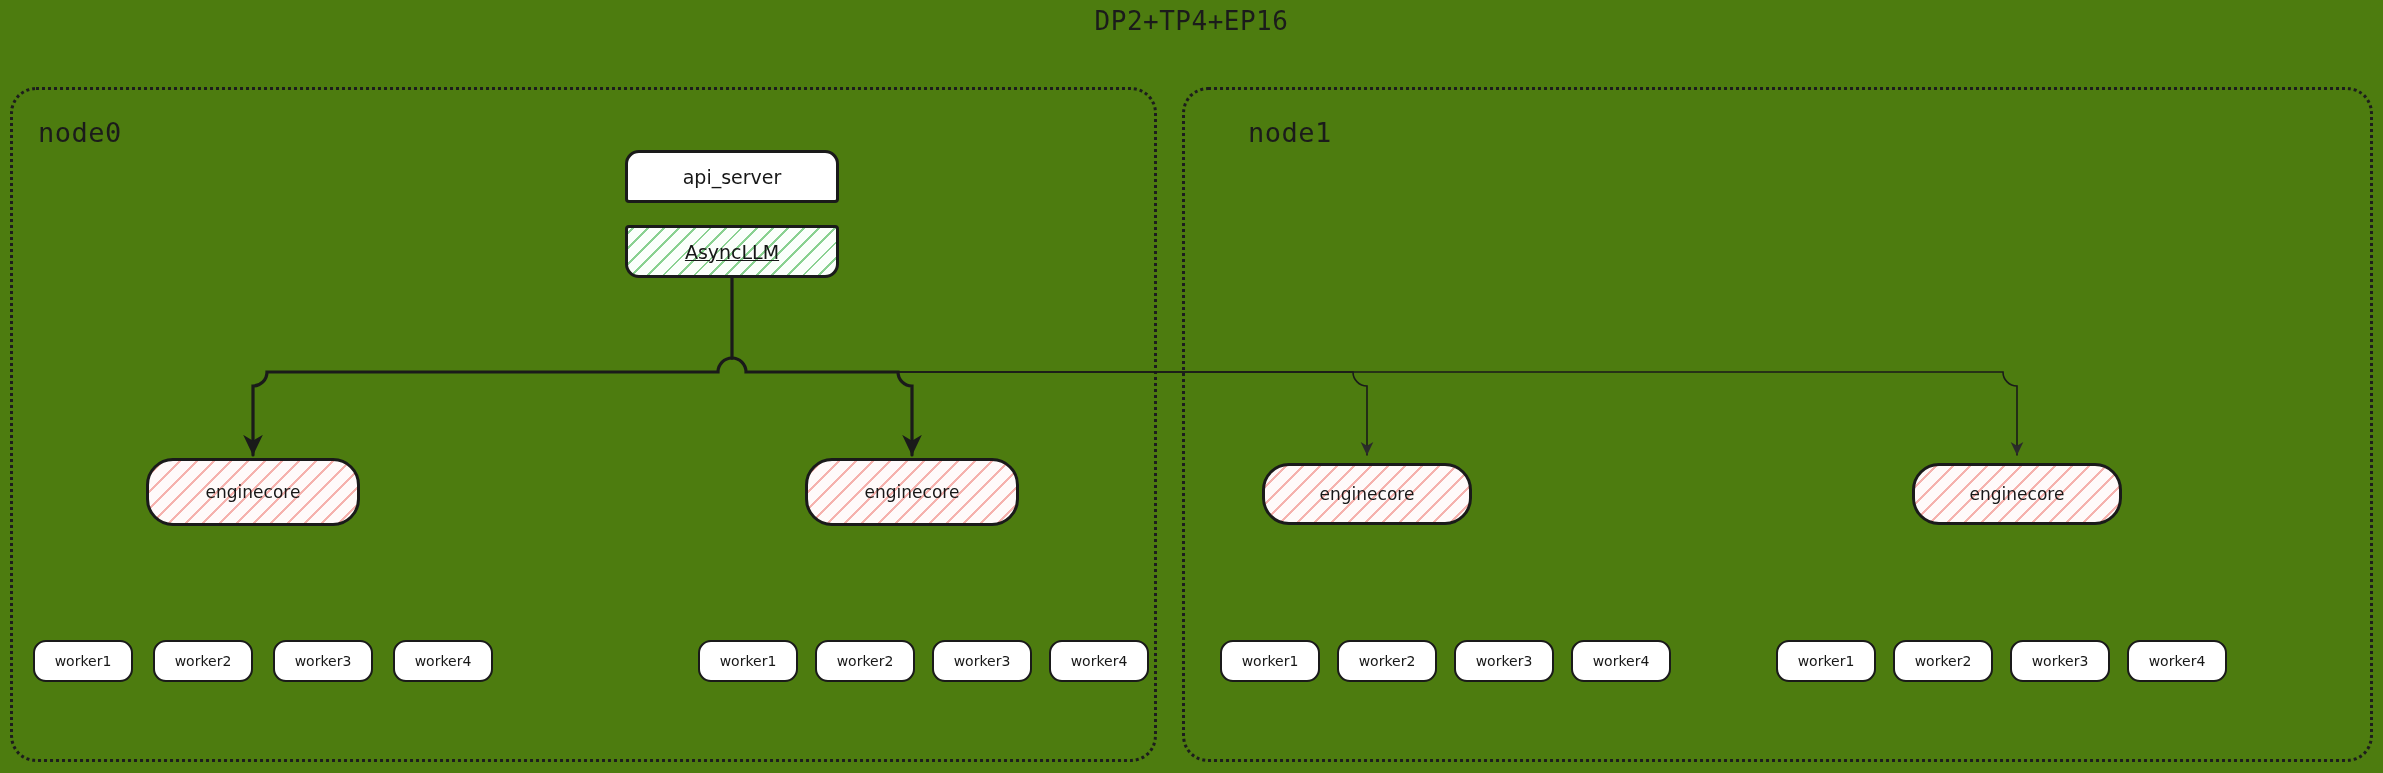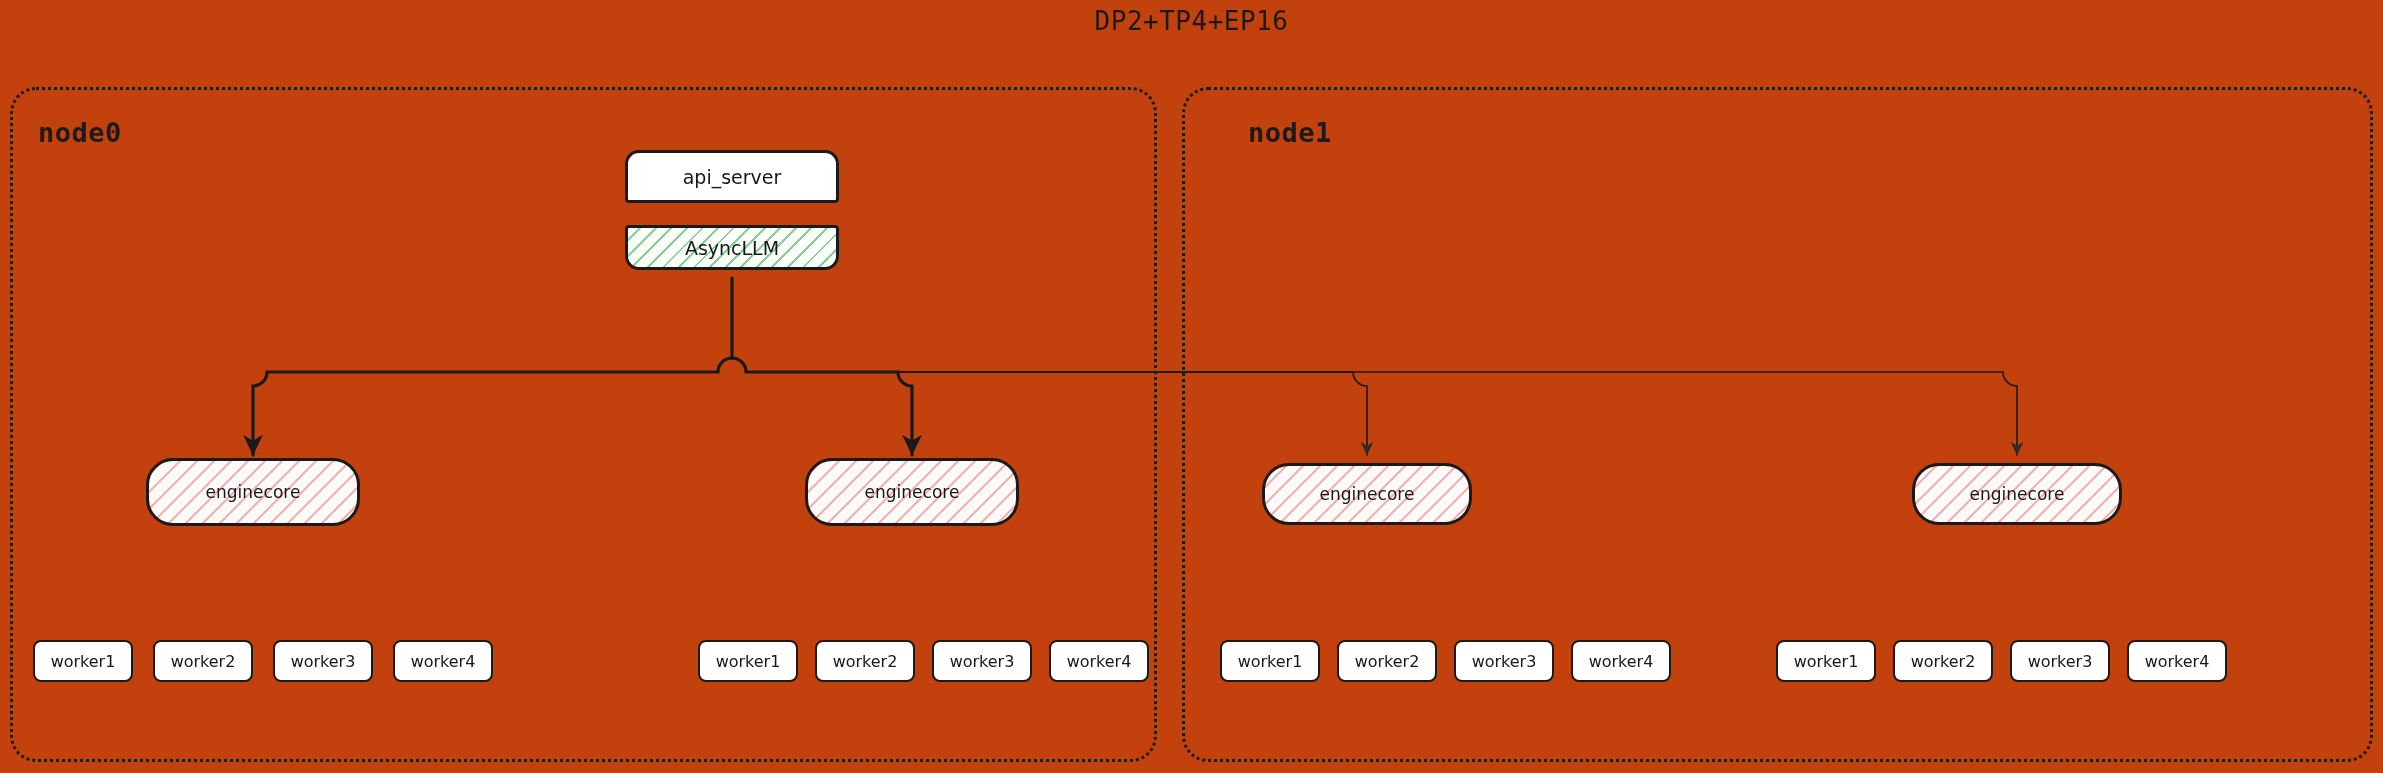--- a/index.html
+++ b/index.html
@@ -4,21 +4,21 @@
 <style>
   html, body {
     margin: 0;
     padding: 0;
     background: #ffffff;
   }
   #canvas {
     position: relative;
     width: 2383px;
     height: 773px;
-    background: #c2410c;
+    background: #4d7c0f;
     font-family: "DejaVu Sans", sans-serif;
     overflow: hidden;
   }
 
   
   .diagram-title {
     position: absolute;
     left: 0;
     top: 6px;
     width: 2383px;
@@ -36,21 +36,21 @@
     position: absolute;
     border: 3px dotted #1d1d1d;
     border-radius: 26px;
     box-sizing: border-box;
     background: transparent;
   }
   .node-label {
     position: absolute;
     font-family: "DejaVu Sans Mono", monospace;
     font-size: 27px;
-    font-weight: 700;
+    font-weight: 400;
     color: #1b1b1b;
     letter-spacing: 0.5px;
     white-space: nowrap;
   }
 
   
   .box {
     position: absolute;
     box-sizing: border-box;
     border: 3px solid #1a1a1a;
@@ -87,22 +87,22 @@
       repeating-linear-gradient(
         -45deg,
         rgba(243, 160, 155, 0.80) 0px,
         rgba(243, 160, 155, 0.80) 2px,
         rgba(255,255,255,0) 2px,
         rgba(255,255,255,0) 12px
       ),
       #fffafa;
   }
   .box-worker {
-    border-radius: 8px;
-    font-size: 16px;
+    border-radius: 13px;
+    font-size: 14px;
     background: #ffffff;
     border-width: 2.6px;
   }
 
   
   #connectors {
     position: absolute;
     left: 0;
     top: 0;
     width: 2383px;
@@ -115,21 +115,21 @@
 
 <div id="canvas">
 
   <div class="diagram-title">DP2+TP4+EP16</div>
 
   <div class="node-box" id="node0-box" style="left: 10px; top: 87px; width: 1147px; height: 675px;"></div>
   <div class="node-label" id="node0-label" style="left: 38px; top: 117px;">node0</div>
 
   <div class="box box-api" id="node0-api" style="left: 625px; top: 150px; width: 214px; height: 53px;">api_server</div>
 
-  <div class="box box-async" id="node0-async" style="left: 625px; top: 225px; width: 214px; height: 45px;">AsyncLLM</div>
+  <div class="box box-async" id="node0-async" style="left: 625px; top: 225px; width: 214px; height: 53px; text-decoration: underline;">AsyncLLM</div>
 
   <div class="box box-engine" id="node0-ec0" style="left: 146px; top: 458px; width: 214px; height: 68px;">enginecore</div>
   <div class="box box-engine" id="node0-ec1" style="left: 805px; top: 458px; width: 214px; height: 68px;">enginecore</div>
 
   <div class="box box-worker" id="n0g0w0" style="left: 33px; top: 640px; width: 100px; height: 42px;">worker1</div>
   <div class="box box-worker" id="n0g0w1" style="left: 153px; top: 640px; width: 100px; height: 42px;">worker2</div>
   <div class="box box-worker" id="n0g0w2" style="left: 273px; top: 640px; width: 100px; height: 42px;">worker3</div>
   <div class="box box-worker" id="n0g0w3" style="left: 393px; top: 640px; width: 100px; height: 42px;">worker4</div>
 
   <div class="box box-worker" id="n0g1w0" style="left: 698px; top: 640px; width: 100px; height: 42px;">worker1</div>

